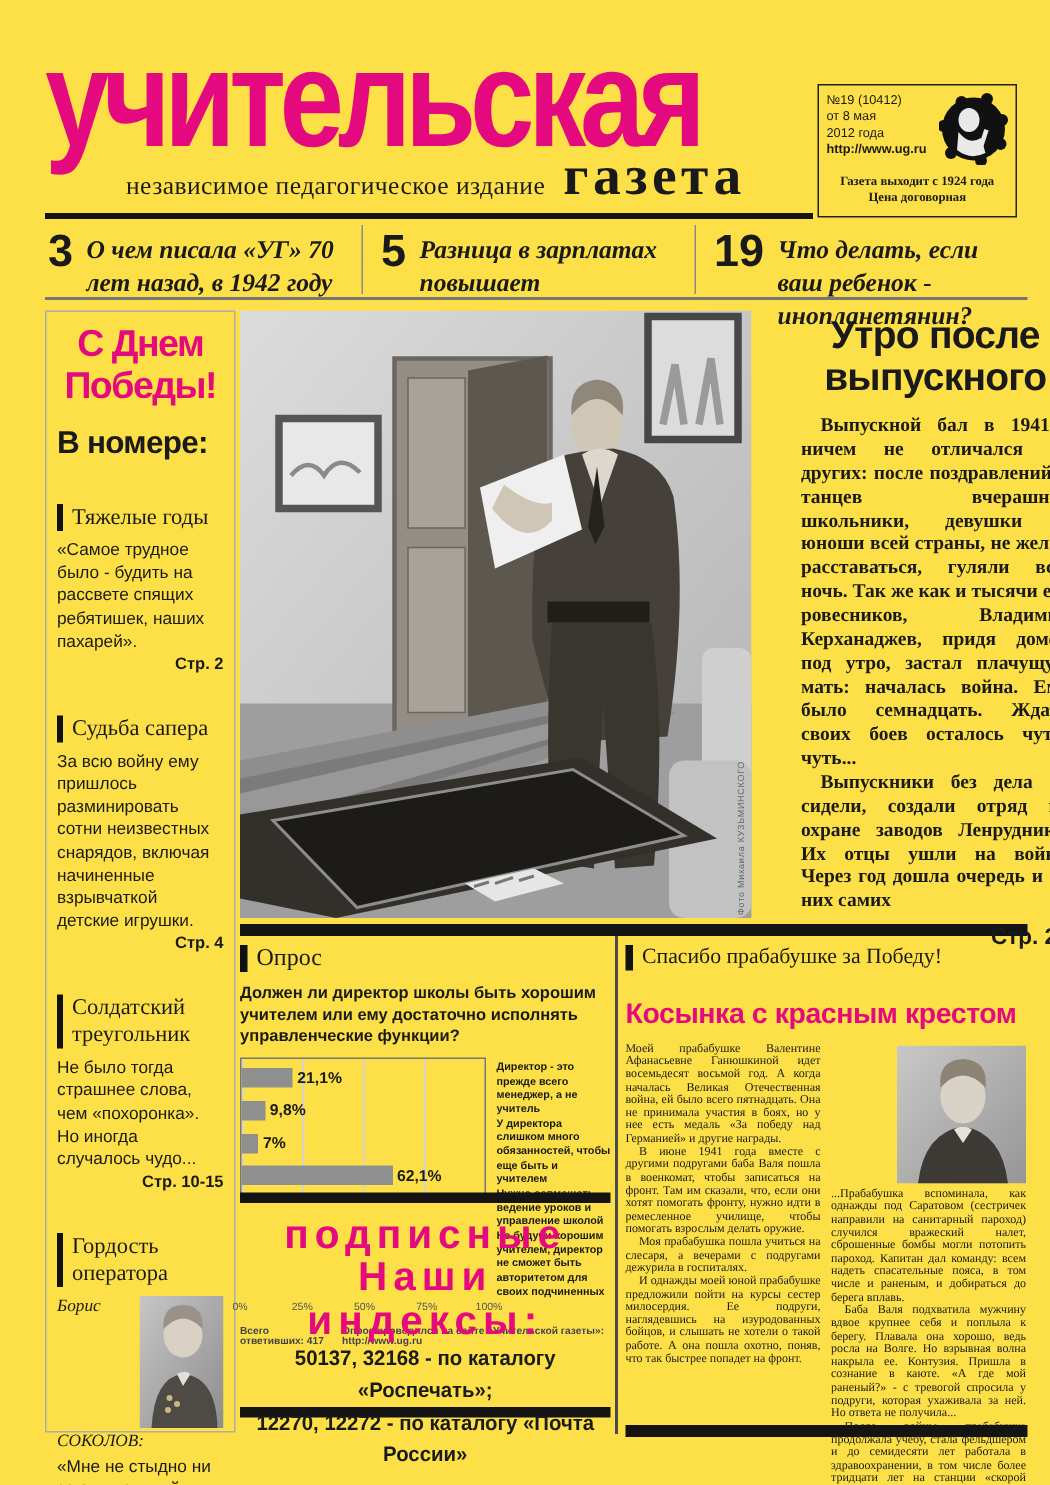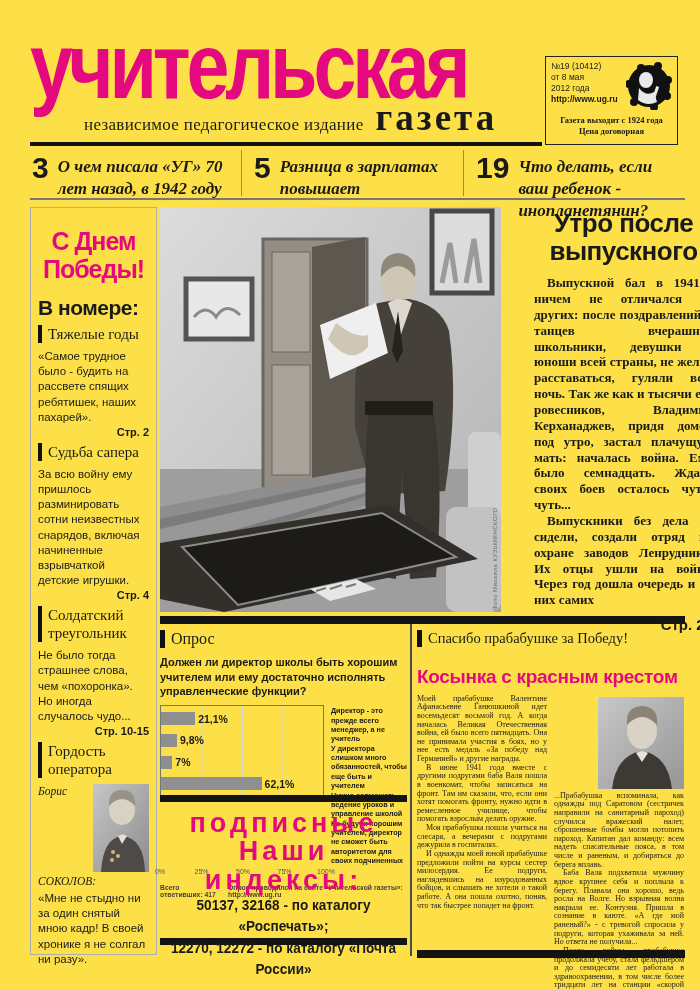--- a/index.html
+++ b/index.html
@@ -27,24 +27,24 @@
   .teasers{position:absolute;left:30px;top:150px;width:655px;height:46px;display:flex;}
   .teaser{flex:1;display:flex;gap:9px;padding:3px 8px 0 2px;box-sizing:border-box;}
   .teaser + .teaser{border-left:1px solid #8a8a8a;padding-left:12px;}
   .teaser-num{font-size:30px;font-weight:bold;line-height:1;}
   .teaser-text{font-family:"Liberation Serif",serif;font-style:italic;font-weight:bold;
     font-size:17px;line-height:1.3;padding-top:3px;}
   .teasers-rule{position:absolute;left:30px;top:198px;width:655px;height:1.5px;background:#777;}
 
   
   .sidebar{position:absolute;left:30px;top:207px;width:127px;height:748px;border:1px solid #adadad;
-    box-sizing:border-box;padding:20px 7px;}
+    box-sizing:border-box;padding:8px 7px;}
   .greeting{color:#e5097f;font-weight:bold;font-size:25px;line-height:1.1;text-align:center;letter-spacing:-1px;}
   .in-issue{font-weight:bold;font-size:21px;letter-spacing:-.5px;margin:13px 0 2px;}
-  .side-item{margin-top:5px;}
+  .side-item{margin-top:28px;}
   .side-title{display:flex;gap:6px;font-family:"Liberation Serif",serif;font-size:15px;
     font-weight:normal;line-height:1.2;margin:0 0 6px;}
   .side-title .bar{width:4px;background:#111;flex:none;}
   .side-item p{font-size:11.5px;line-height:1.32;margin:0;}
   .side-page{font-weight:bold;font-size:11px;text-align:right;margin-top:1px;}
   .sokolov-lead{font-family:"Liberation Serif",serif;font-style:italic;font-size:11.5px;line-height:1.3;margin-bottom:2px;}
   .sokolov-photo{float:right;width:56px;height:88px;margin:0 0 2px 4px;}
 
   
   .main-photo{position:absolute;left:160px;top:207px;width:341px;height:405px;margin:0;}

